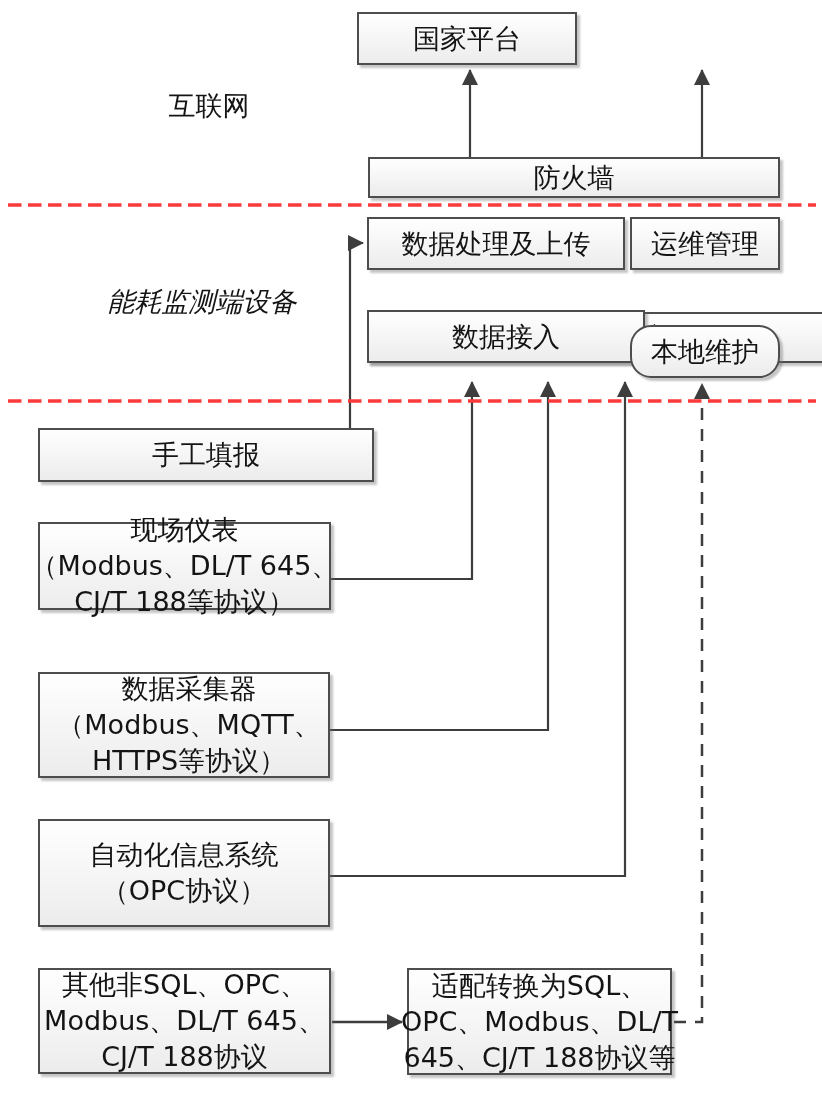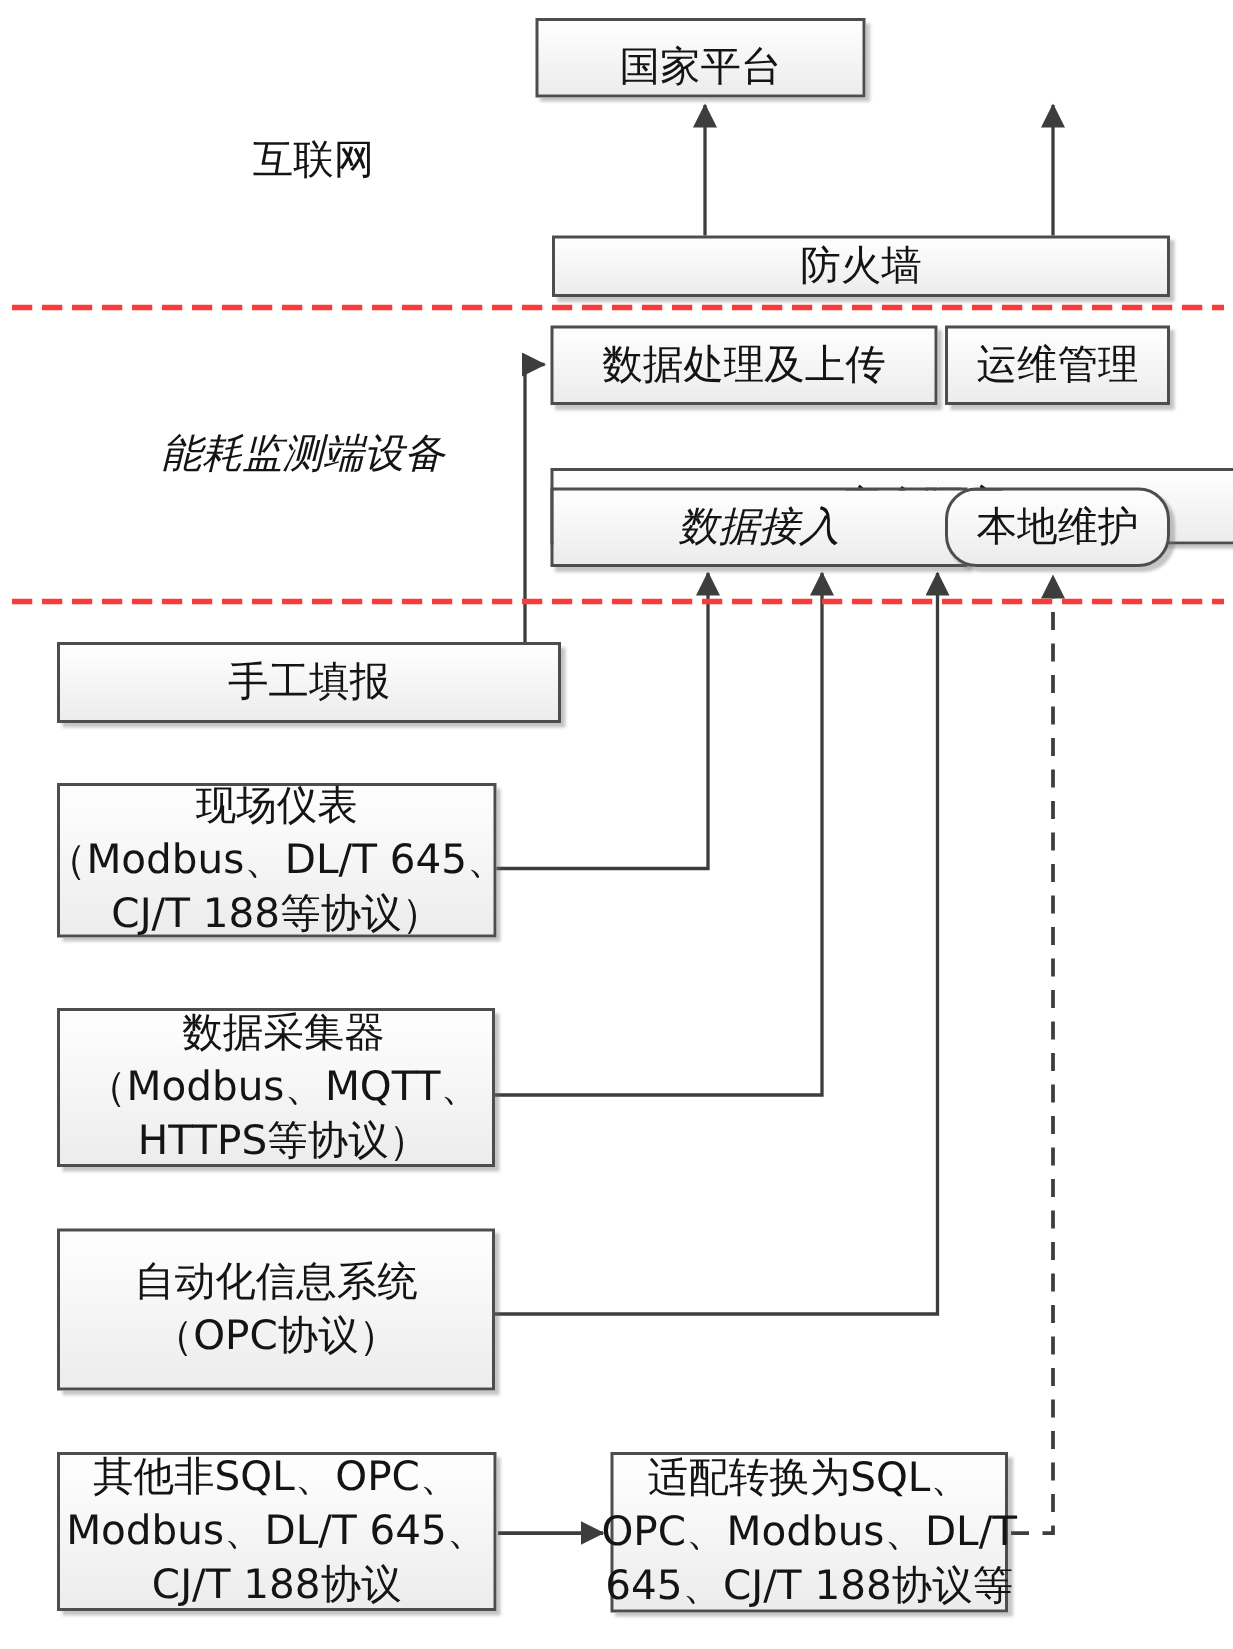--- a/index.html
+++ b/index.html
@@ -27,32 +27,32 @@
     line-height: 36px;
     white-space: nowrap;
   }
   .zone-label {
     position: absolute;
     font-size: 27px;
     text-align: center;
     white-space: nowrap;
   }
   
-  #box-national     { left: 357px; top: 12px;  width: 220px; height: 53px; justify-content: flex-end; }
+  #box-national     { left: 357px; top: 12px;  width: 220px; height: 53px; }
   #box-provincial   { left: 593px; top: 12px;  width: 220px; height: 53px; }
   #box-firewall     { left: 368px; top: 157px; width: 412px; height: 41px; }
   
   #box-data-processing { left: 367px; top: 217px; width: 258px; height: 53px; }
   #box-ops-mgmt        { left: 630px; top: 217px; width: 150px; height: 53px; }
   #box-security        { left: 367px; top: 272px; width: 497px; height: 51px; margin-top: 40px; }
-  #box-data-access     { left: 367px; top: 325px; width: 278px; height: 53px; font-style: italic; }
+  #box-data-access     { left: 367px; top: 310px; width: 278px; height: 53px; }
   #box-local-maint     { left: 630px; top: 325px; width: 150px; height: 53px; border-radius: 21px; }
   
   #box-manual      { left: 38px; top: 428px; width: 336px; height: 54px; }
-  #box-field       { left: 38px; top: 522px; width: 293px; height: 103px; }
+  #box-field       { left: 38px; top: 522px; width: 293px; height: 88px; }
   #box-collector   { left: 38px; top: 672px; width: 292px; height: 106px; padding-left: 10px; }
   #box-automation  { left: 38px; top: 819px; width: 292px; height: 108px; }
   #box-other       { left: 38px; top: 968px; width: 293px; height: 106px; }
   #box-adapter     { left: 407px; top: 968px; width: 265px; height: 107px; }
   
   #label-internet { left: 147px; top: 88px;  width: 124px; }
   #label-device   { left: 92px;  top: 284px; width: 220px; font-style: italic; }
   
   #wires {
     position: absolute;

